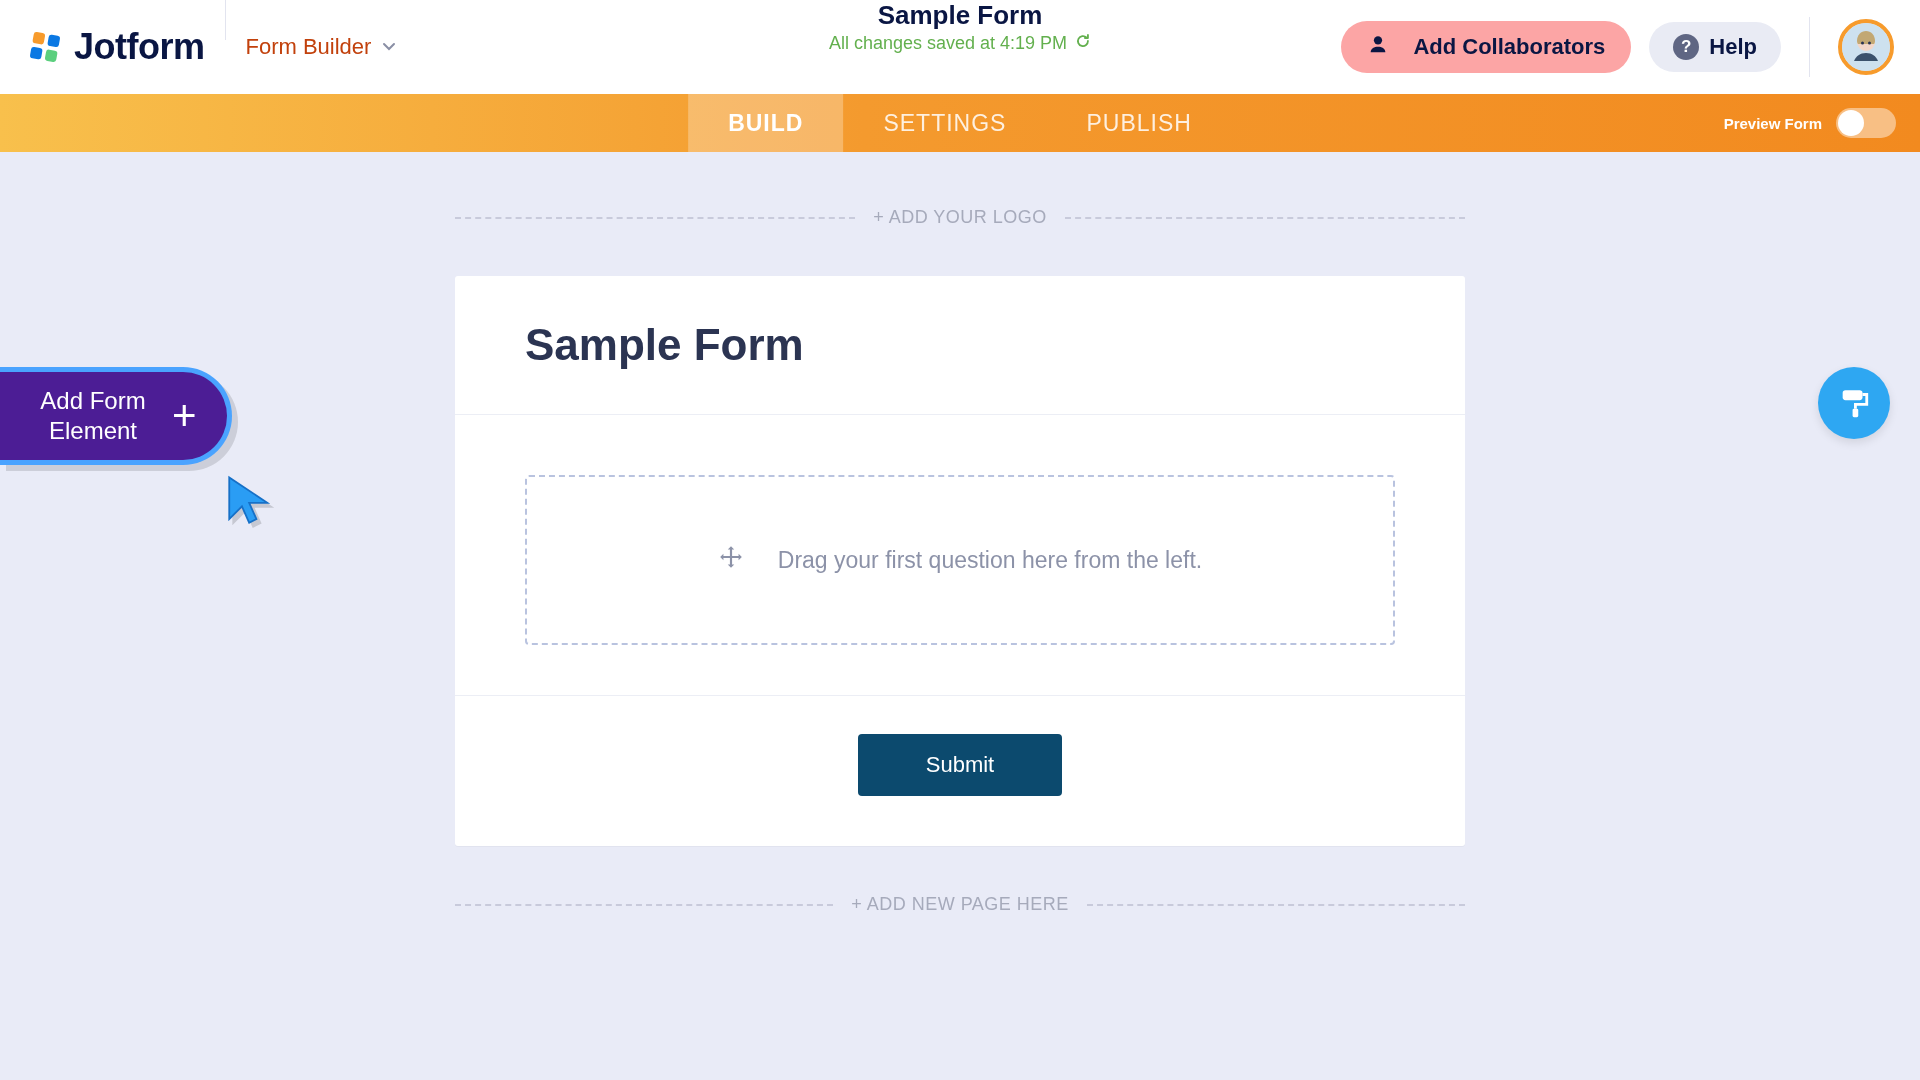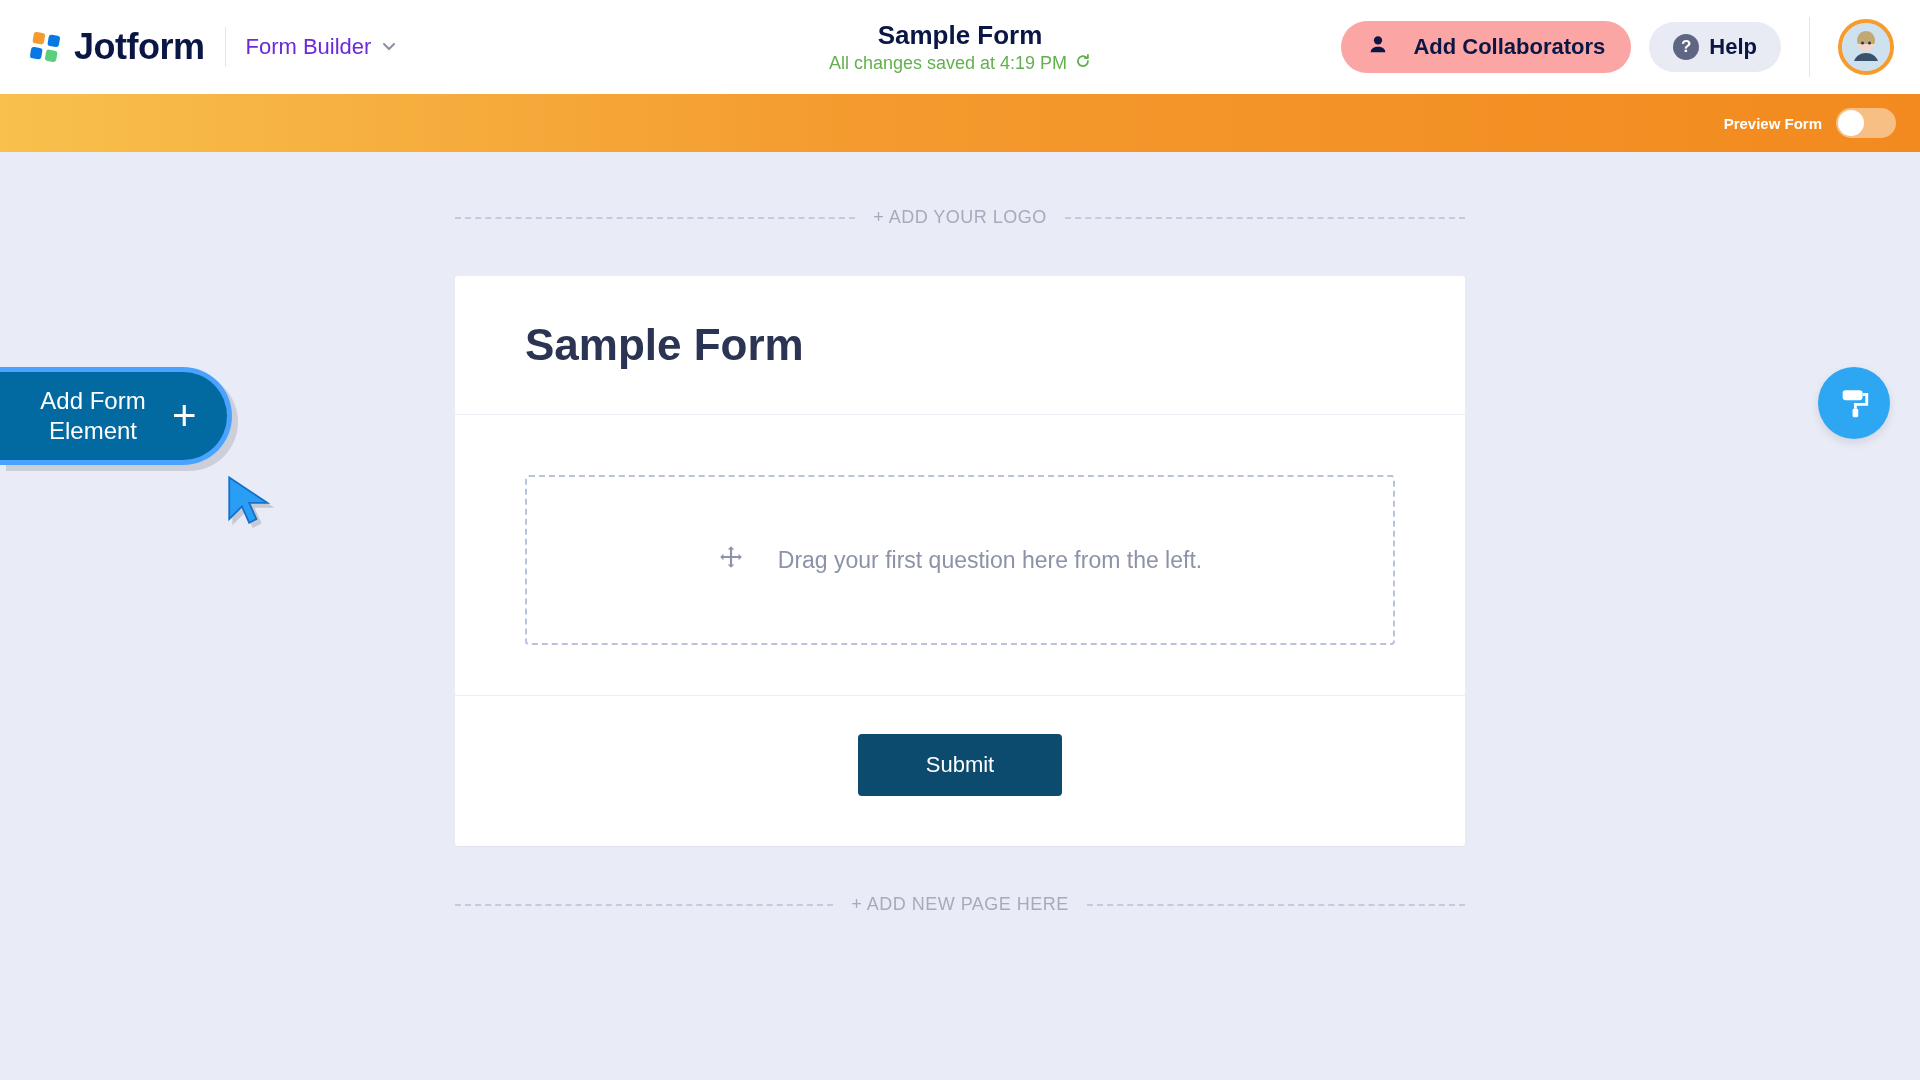--- a/index.html
+++ b/index.html
@@ -1,31 +1,30 @@
 <!DOCTYPE html>
 <html><head>
 <meta charset="utf-8">
 <style>
   * { box-sizing: border-box; margin: 0; padding: 0; }
   html, body { width: 1920px; height: 1080px; overflow: hidden; font-family: -apple-system, BlinkMacSystemFont, "Segoe UI", Helvetica, Arial, sans-serif; background: #e9ebf7; }
   
   
   .top-header {
     display: flex;
-    align-items: center;
     height: 94px;
     background: #fff;
     padding: 0 26px;
     position: relative;
   }
   .logo-wrap { display: flex; align-items: center; gap: 10px; }
   .logo-mark svg { width: 38px; height: 38px; display:block; }
   .logo-text { font-size: 36px; font-weight: 800; color: #0a1643; letter-spacing: -0.5px; }
   .header-divider { width: 1px; height: 40px; background: #e2e4ef; margin: 0 20px; }
-  .page-label { display: flex; align-items: center; gap: 10px; color: #6d28d9; font-size: 22px; cursor: pointer; }
+  .page-label { display: flex; align-items: center; gap: 10px; color: #c2410c; font-size: 22px; cursor: pointer; }
   .page-label .chev { color:#8a8fa5; }
   
   .header-center { position: absolute; left: 50%; transform: translateX(-50%); text-align: center; }
   .form-title-top { font-size: 26px; font-weight: 800; color: #0a1643; }
   .save-status { font-size: 18px; color: #63b04e; margin-top: 2px; display:flex; align-items:center; justify-content:center; gap:8px; }
   .save-status svg { width:16px; height:16px; }
   
   .header-right { margin-left: auto; display: flex; align-items: center; gap: 18px; }
   .pill-btn { display:flex; align-items:center; gap:24px; background:#fca5a5; border-radius: 40px; padding: 12px 26px; font-size: 22px; font-weight: 700; color:#0a1643; cursor:pointer; }
   .help-btn { display:flex; align-items:center; gap:10px; font-size:22px; font-weight:600; color:#0a1643; cursor:pointer; background:#e9ebf4; border-radius:40px; padding:12px 24px; }
@@ -46,21 +45,21 @@
   .nav-tab { padding: 0 40px; display:flex; align-items:center; color: rgba(255,255,255,0.85); font-size:23px; font-weight:500; letter-spacing:1px; cursor:pointer; }
   .nav-tab.active { background: rgba(255,255,255,0.28); color:#fff; font-weight:600; }
   .preview-wrap { margin-left:auto; display:flex; align-items:center; gap:14px; padding-right:24px; }
   .preview-label { color:#fff; font-size:15px; font-weight:600; }
   .toggle { width:60px; height:30px; background:rgba(255,255,255,0.45); border-radius:30px; position:relative; cursor:pointer; }
   .toggle-knob { position:absolute; left:2px; top:2px; width:26px; height:26px; border-radius:50%; background:#fff; }
   
   
   .canvas { position:relative; padding-top: 55px; display:flex; flex-direction:column; align-items:center; }
   
-  .add-el-btn { position:absolute; left:0; top:215px; display:flex; align-items:center; background:#0369a1; border-radius:0 60px 60px 0; padding: 14px 30px 14px 28px; border: 5px solid #4aa3ff; border-left:none; cursor:pointer; box-shadow: 6px 6px 0 rgba(0,0,0,0.12); }
+  .add-el-btn { position:absolute; left:0; top:215px; display:flex; align-items:center; background:#4c1d95; border-radius:0 60px 60px 0; padding: 14px 30px 14px 28px; border: 5px solid #4aa3ff; border-left:none; cursor:pointer; box-shadow: 6px 6px 0 rgba(0,0,0,0.12); }
   .add-el-text { color:#fff; font-size:24px; line-height:1.25; text-align:center; width:130px; }
   .add-el-plus { color:#fff; font-size:42px; font-weight:300; margin-left:14px; }
   .cursor-pointer { position:absolute; left:222px; top:320px; }
   .cursor-pointer svg { width:58px; height:58px; filter: drop-shadow(4px 4px 0 rgba(0,0,0,0.15)); }
   
   .dashed-row { width:1010px; display:flex; align-items:center; gap:18px; color:#a6aabb; font-size:18px; font-weight:500; letter-spacing:0.5px; cursor:pointer; }
   .dashed-row .dline { flex:1; border-top:2px dashed #c8cadb; }
   
   .form-card { width:1010px; background:#fff; margin-top:48px; border-radius:3px; box-shadow: 0 1px 0 rgba(0,0,0,0.03); }
   .form-card-header { padding: 44px 70px 44px; border-bottom:1px solid #eceef5; }
@@ -137,20 +136,25 @@
           <circle cx="24" cy="19" r="9" fill="#f3d7c8"></circle>
           <path d="M15 18c0-6 4-10 9-10s9 4 9 10c0 2-1 3-1 3H16s-1-1-1-3z" fill="#c2a873"></path>
           <circle cx="20.5" cy="20" r="1.5" fill="#2b3452"></circle>
           <circle cx="27.5" cy="20" r="1.5" fill="#2b3452"></circle>
         </svg>
     </div>
   </div>
 </div>
 
 <div class="nav-bar">
+  <div class="nav-tabs">
+    <div class="nav-tab active">BUILD</div>
+    <div class="nav-tab">SETTINGS</div>
+    <div class="nav-tab">PUBLISH</div>
+  </div>
   <div class="preview-wrap">
     <span class="preview-label">Preview Form</span>
     <div class="toggle">
         <div class="toggle-knob"></div>
       </div>
   </div>
 </div>
 
 <div class="canvas">
 

